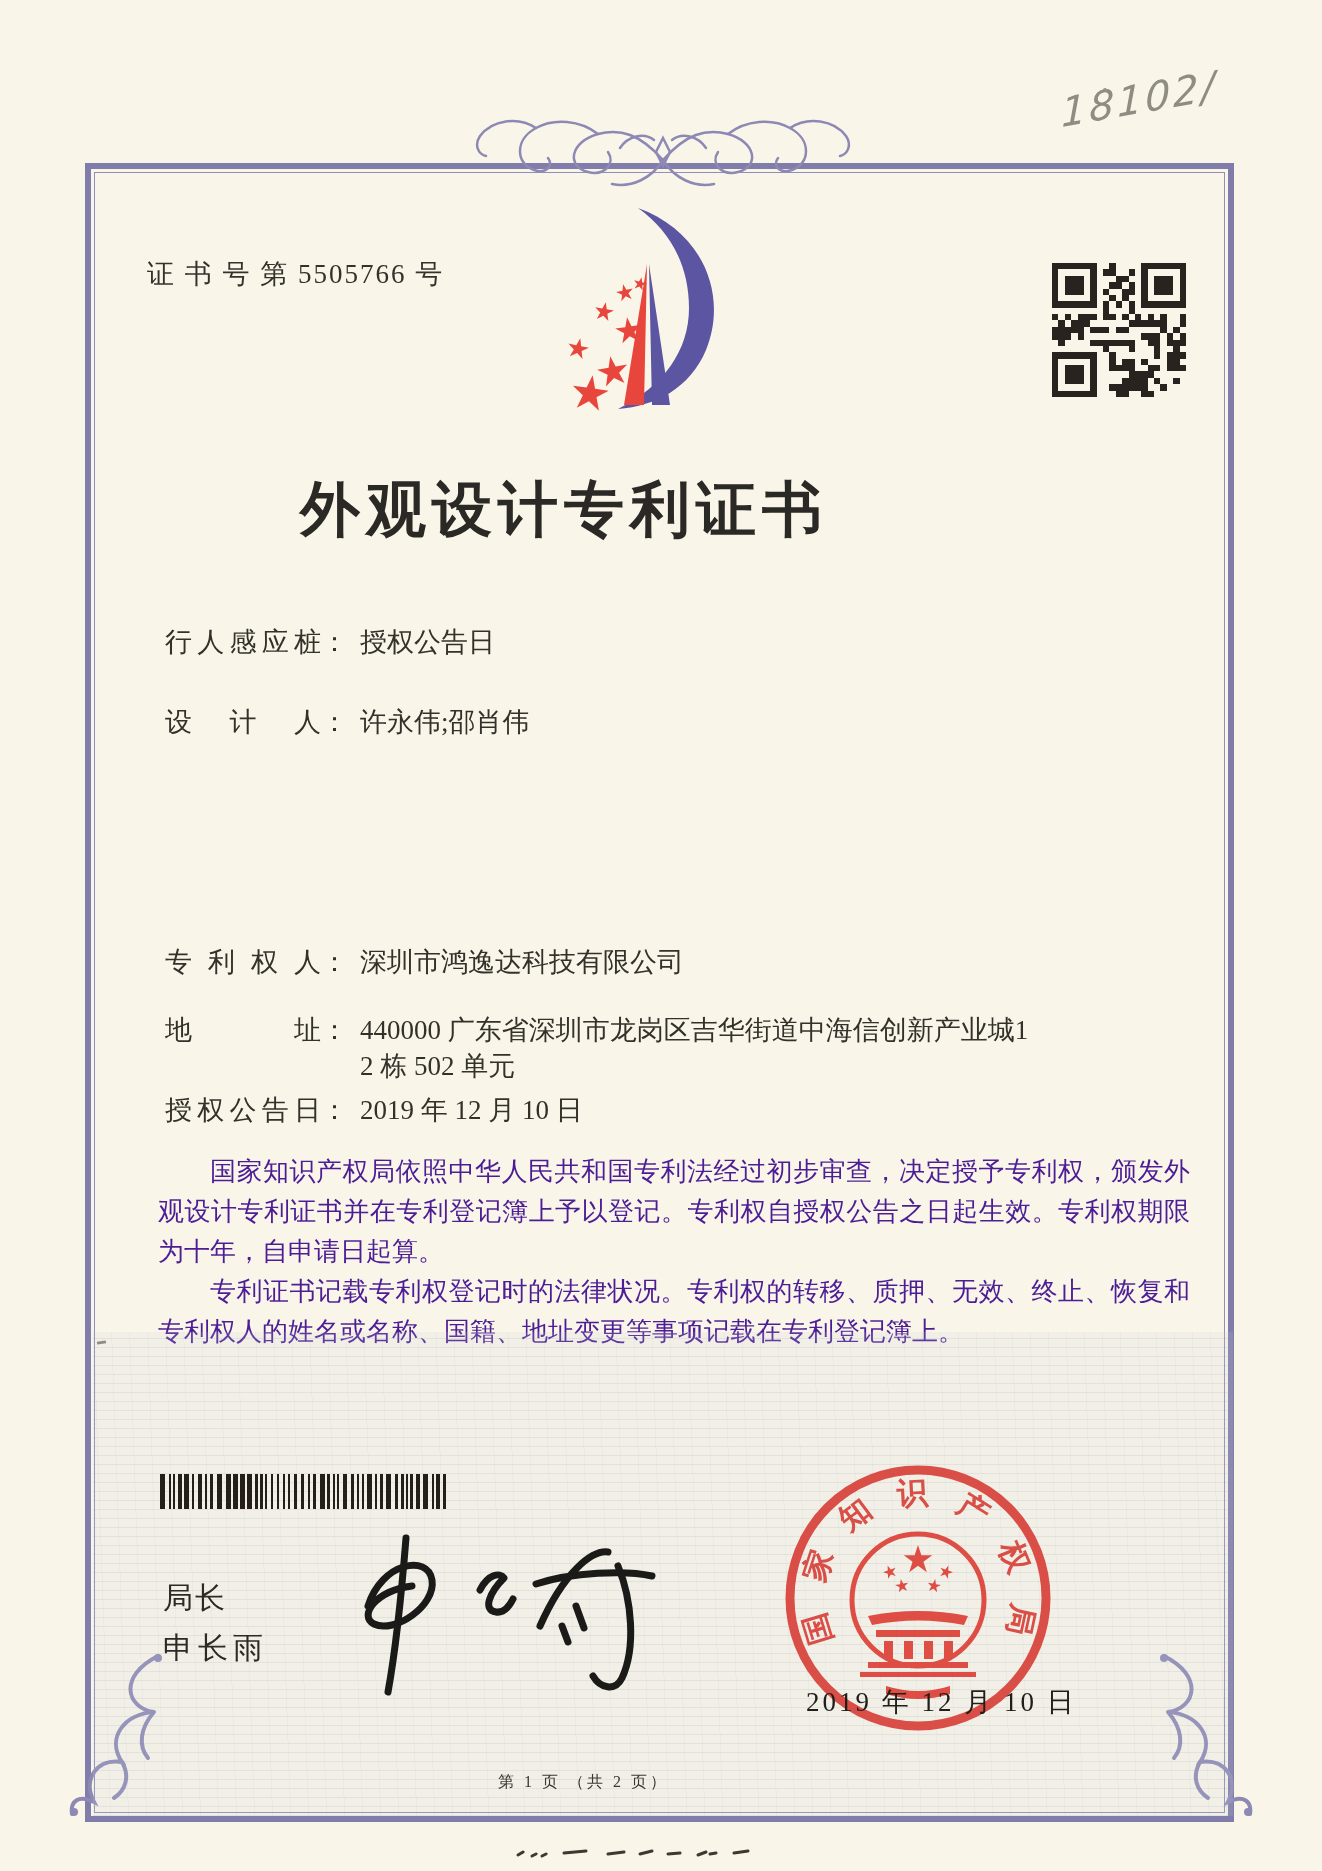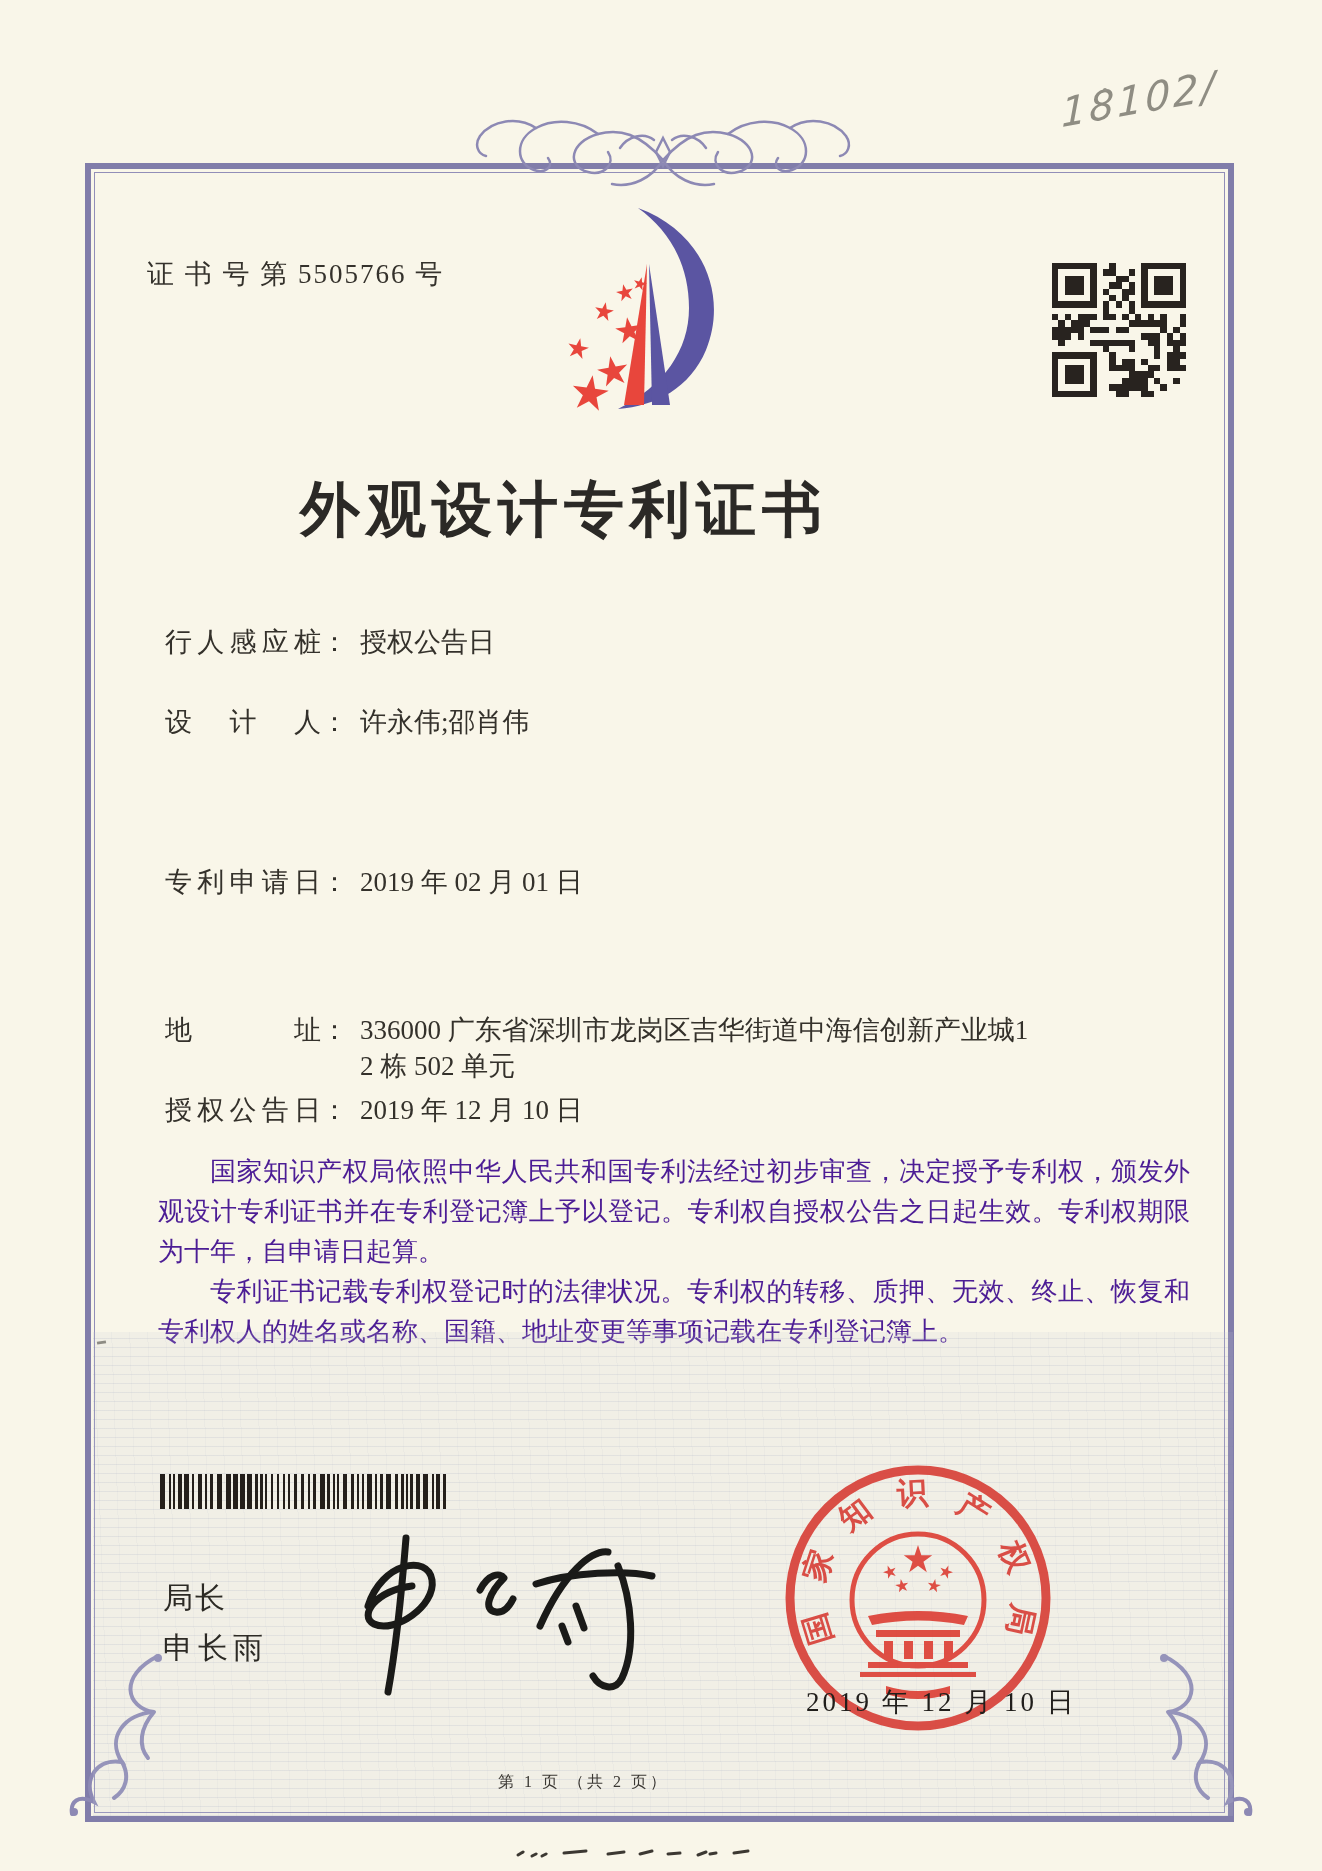--- a/index.html
+++ b/index.html
@@ -604,25 +604,25 @@
     </div>
 
   <h1 class="title">外观设计专利证书</h1>
 
   <div class="row" style="top:624px">
     <span class="f-label">行人感应桩</span><span class="f-colon">：</span><span class="f-value">授权公告日</span>
   </div>
   <div class="row" style="top:704px">
     <span class="f-label">设计人</span><span class="f-colon">：</span><span class="f-value">许永伟;邵肖伟</span>
   </div>
-  <div class="row" style="top:864px">
-    <span class="f-label">专利申请日</span><span class="f-colon">：</span><span class="f-value">2019 年 02 月 01 日</span>
+  <div class="row" style="top:944px">
+    <span class="f-label">专利权人</span><span class="f-colon">：</span><span class="f-value">深圳市鸿逸达科技有限公司</span>
   </div>
   <div class="row" style="top:1012px">
-    <span class="f-label">地址</span><span class="f-colon">：</span><span class="f-value" style="width:845px"><span>336000 广东省深圳市龙岗区吉华街道中海信创新产业城1</span><br><span>2 栋 502 单元</span></span>
+    <span class="f-label">地址</span><span class="f-colon">：</span><span class="f-value" style="width:845px"><span>440000 广东省深圳市龙岗区吉华街道中海信创新产业城1</span><br><span>2 栋 502 单元</span></span>
   </div>
   <div class="row" style="top:1092px">
     <span class="f-label">授权公告日</span><span class="f-colon">：</span><span class="f-value">2019 年 12 月 10 日</span>
   </div>
 
   <div class="paras">
     <p>国家知识产权局依照中华人民共和国专利法经过初步审查，决定授予专利权，颁发外观设计专利证书并在专利登记簿上予以登记。专利权自授权公告之日起生效。专利权期限为十年，自申请日起算。</p>
     <p>专利证书记载专利权登记时的法律状况。专利权的转移、质押、无效、终止、恢复和专利权人的姓名或名称、国籍、地址变更等事项记载在专利登记簿上。</p>
   </div>
 

